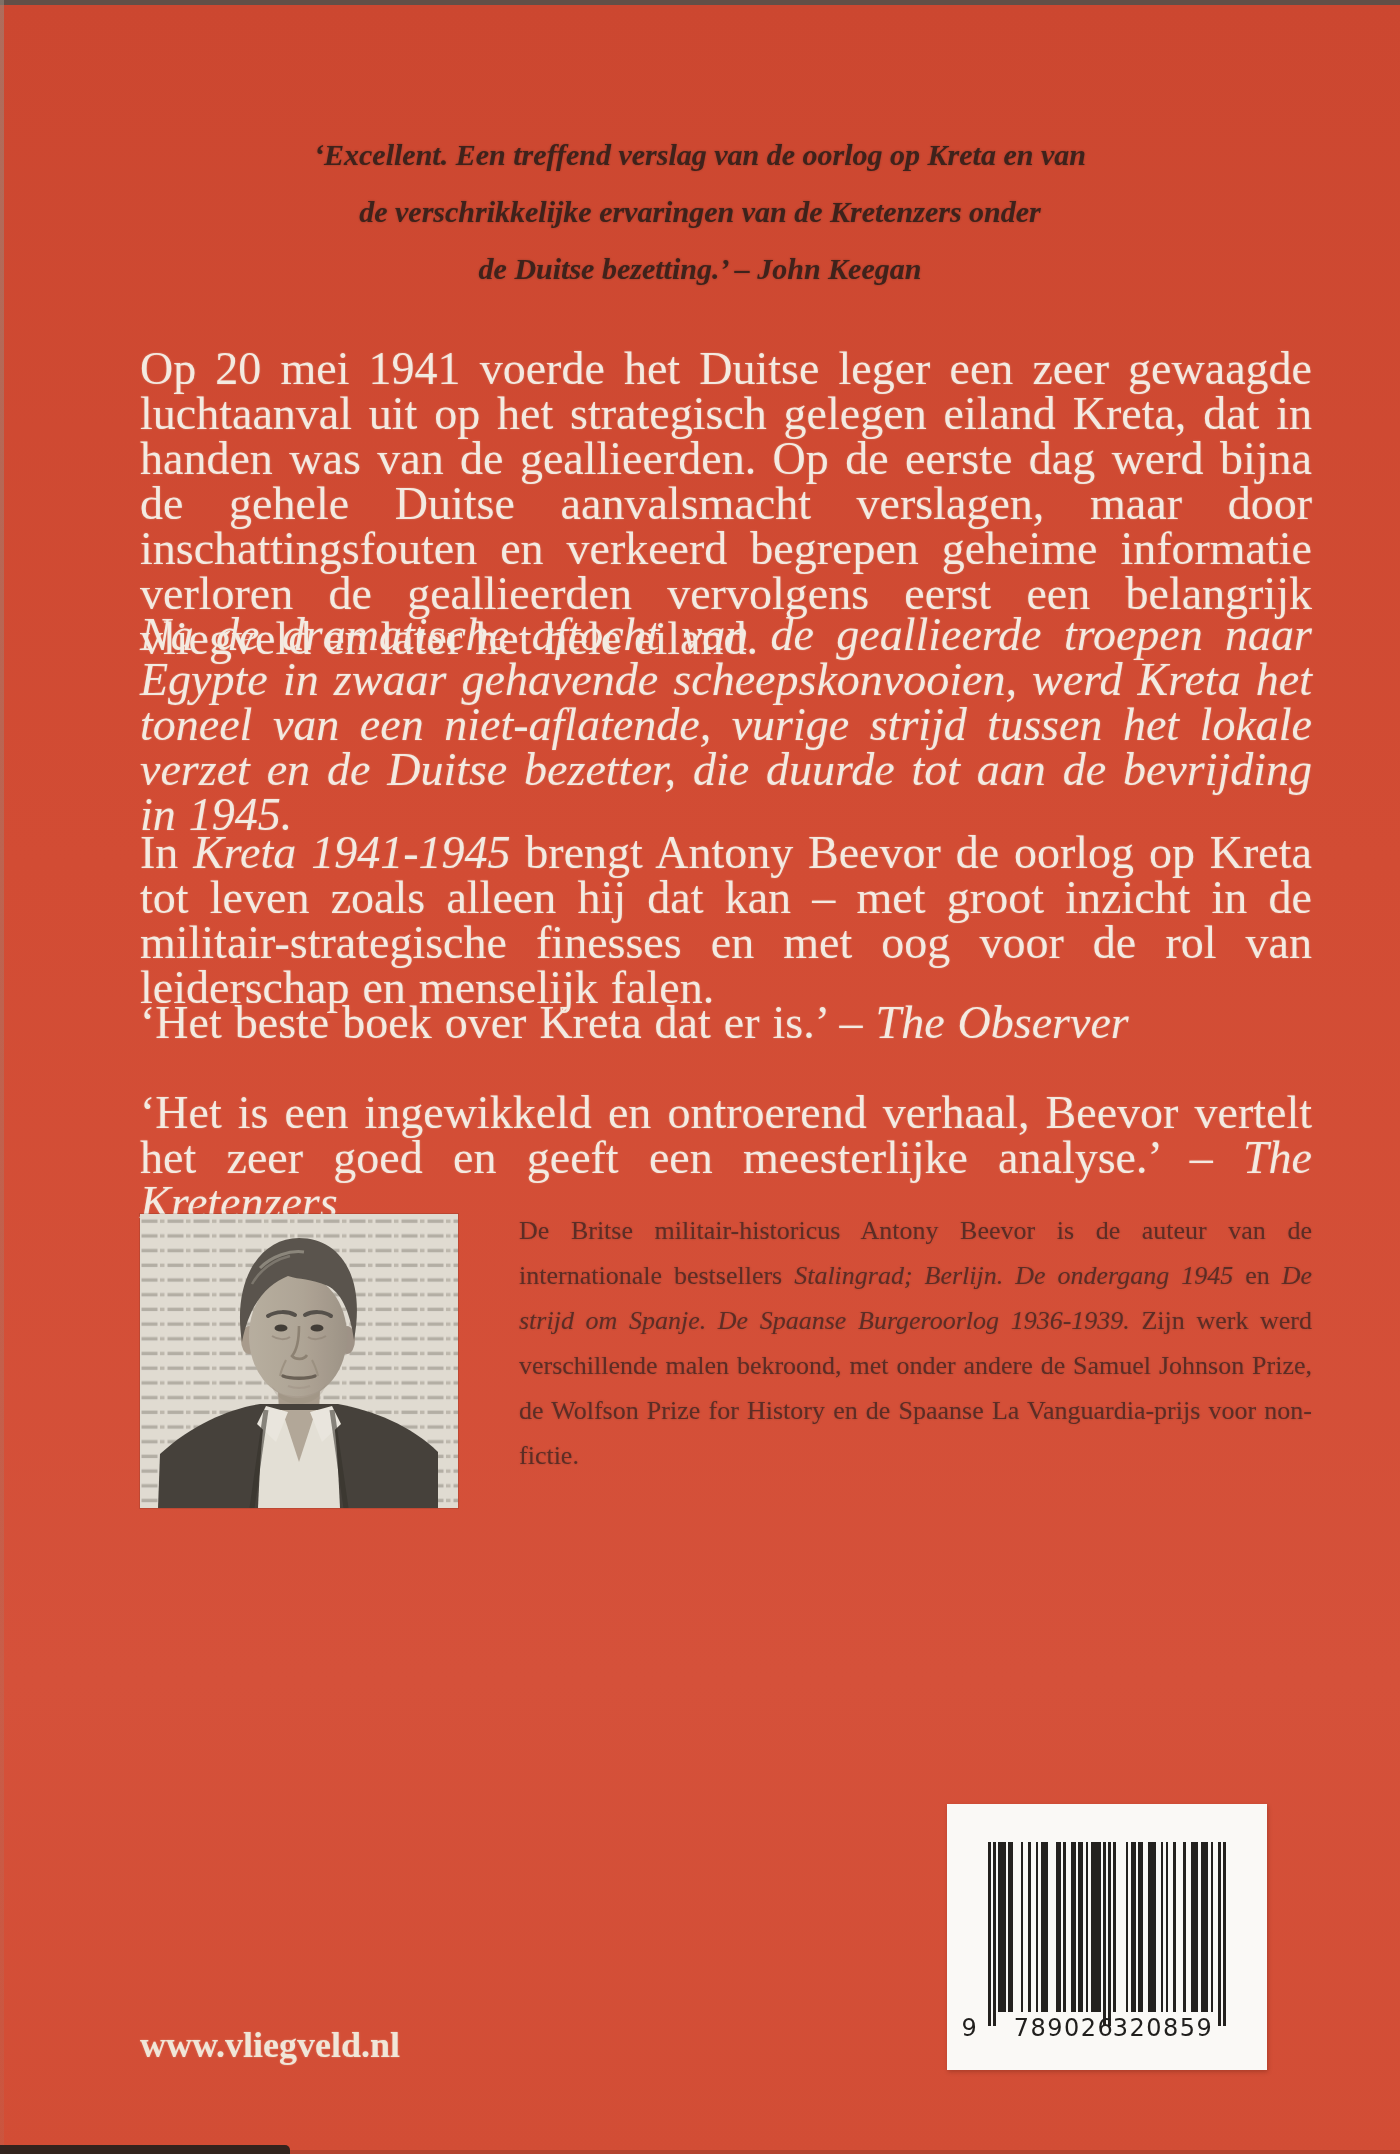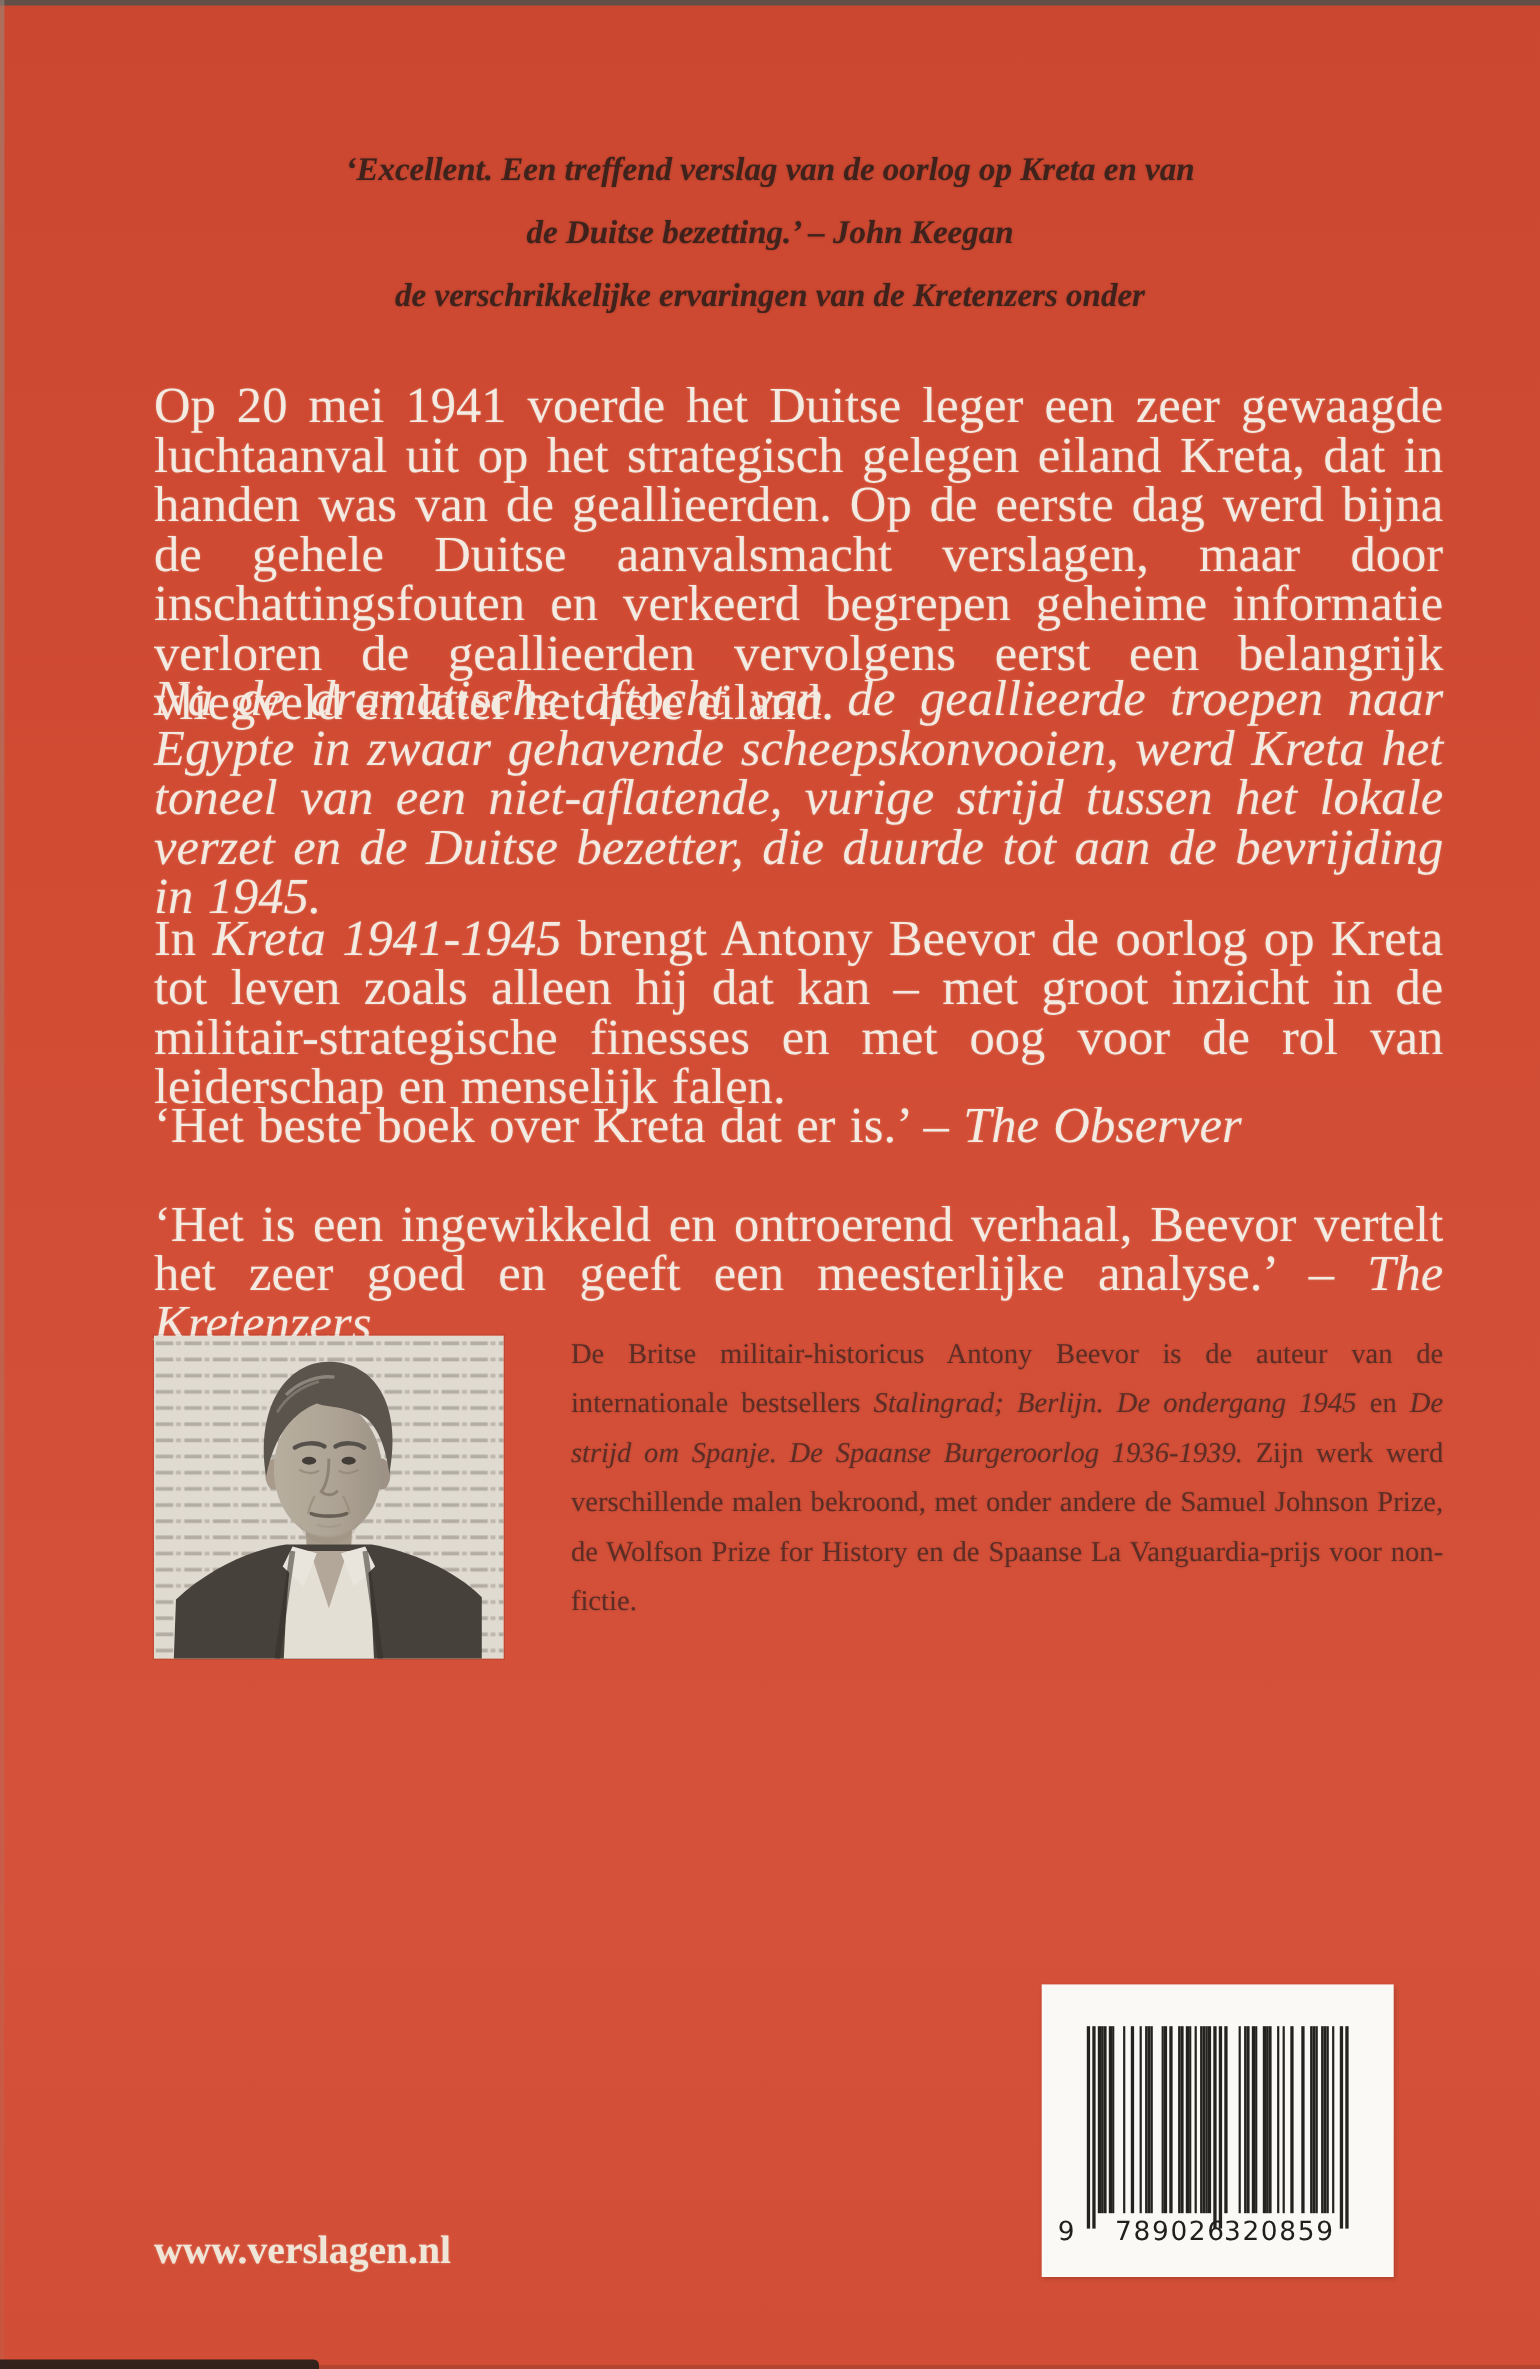--- a/index.html
+++ b/index.html
@@ -75,22 +75,22 @@
 
 <div class="stage">
 
   <div class="edge-top"></div>
   <div class="edge-left"></div>
   <div class="edge-bottom"></div>
   <div class="edge-bottom-left"></div>
 
   <div class="top-quote">
     <div>‘Excellent. Een treffend verslag van de oorlog op Kreta en van</div>
+    <div>de verschrikkelijke ervaringen van de Kretenzers onder</div>
     <div>de Duitse bezetting.’ – John Keegan</div>
-    <div>de verschrikkelijke ervaringen van de Kretenzers onder</div>
   </div>
 
   <p class="body p1">Op 20 mei 1941 voerde het Duitse leger een zeer gewaagde luchtaanval uit op het strategisch gelegen eiland Kreta, dat in handen was van de geallieerden. Op de eerste dag werd bijna de gehele Duitse aanvalsmacht verslagen, maar door inschattingsfouten en verkeerd begrepen geheime informatie verloren de geallieerden vervolgens eerst een belangrijk vliegveld en later het hele eiland.</p>
   <p class="body p2">Na de dramatische aftocht van de geallieerde troepen naar Egypte in zwaar gehavende scheepskonvooien, werd Kreta het toneel van een niet-aflatende, vurige strijd tussen het lokale verzet en de Duitse bezetter, die duurde tot aan de bevrijding in 1945.</p>
   <p class="body p3"><span>In </span><i>Kreta 1941-1945</i><span> brengt Antony Beevor de oorlog op Kreta tot leven zoals alleen hij dat kan – met groot inzicht in de militair-strategische finesses en met oog voor de rol van leiderschap en menselijk falen.</span></p>
 
   <p class="body q-obs"><span>‘Het beste boek over Kreta dat er is.’</span><span> – </span><i>The Observer</i></p>
   <p class="body q-ind"><span>‘Het is een ingewikkeld en ontroerend verhaal, Beevor vertelt het zeer goed en geeft een meesterlijke analyse.’</span><span> – </span><i>The Kretenzers</i></p>
 
   <div class="author-photo">
@@ -133,21 +133,21 @@
       <path d="M172,146 C175,152 177,157 178,162" stroke="#998d7e" stroke-width="2" fill="none" opacity=".75"></path>
       <path d="M143,162 C150,165 168,165 175,162" stroke="#6a6056" stroke-width="3.4" fill="none" stroke-linecap="round"></path>
       <path d="M148,172 C156,175 162,175 170,172" stroke="#a3978a" stroke-width="2" fill="none" opacity=".6"></path>
       <path d="M132,172 C140,186 176,186 186,170 C180,196 138,196 132,172 Z" fill="#9a8e80" opacity=".3"></path>
       <rect width="318" height="294" fill="#6b6358" opacity="0.05"></rect>
     </svg>
   </div>
 
   <div class="bio"><span>De Britse militair-historicus Antony Beevor is de auteur van de internationale bestsellers </span><i>Stalingrad; Berlijn. De ondergang 1945</i><span> en </span><i>De strijd om Spanje. De Spaanse Burgeroorlog 1936-1939.</i><span> Zijn werk werd verschillende malen bekroond, met onder andere de Samuel Johnson Prize, de Wolfson Prize for History en de Spaanse La Vanguardia-prijs voor non-fictie.</span></div>
 
-  <div class="website">www.verslagen.nl</div>
+  <div class="website">www.vliegveld.nl</div>
 
   <div class="barcode-panel">
     <div class="bars">
         <span class="bc-m bc-ink bc-guard"></span>
         <span class="bc-m bc-guard"></span>
         <span class="bc-m bc-ink bc-guard"></span>
         <span class="bc-m"></span>
         <span class="bc-m bc-ink"></span>
         <span class="bc-m bc-ink"></span>
         <span class="bc-m bc-ink"></span>

